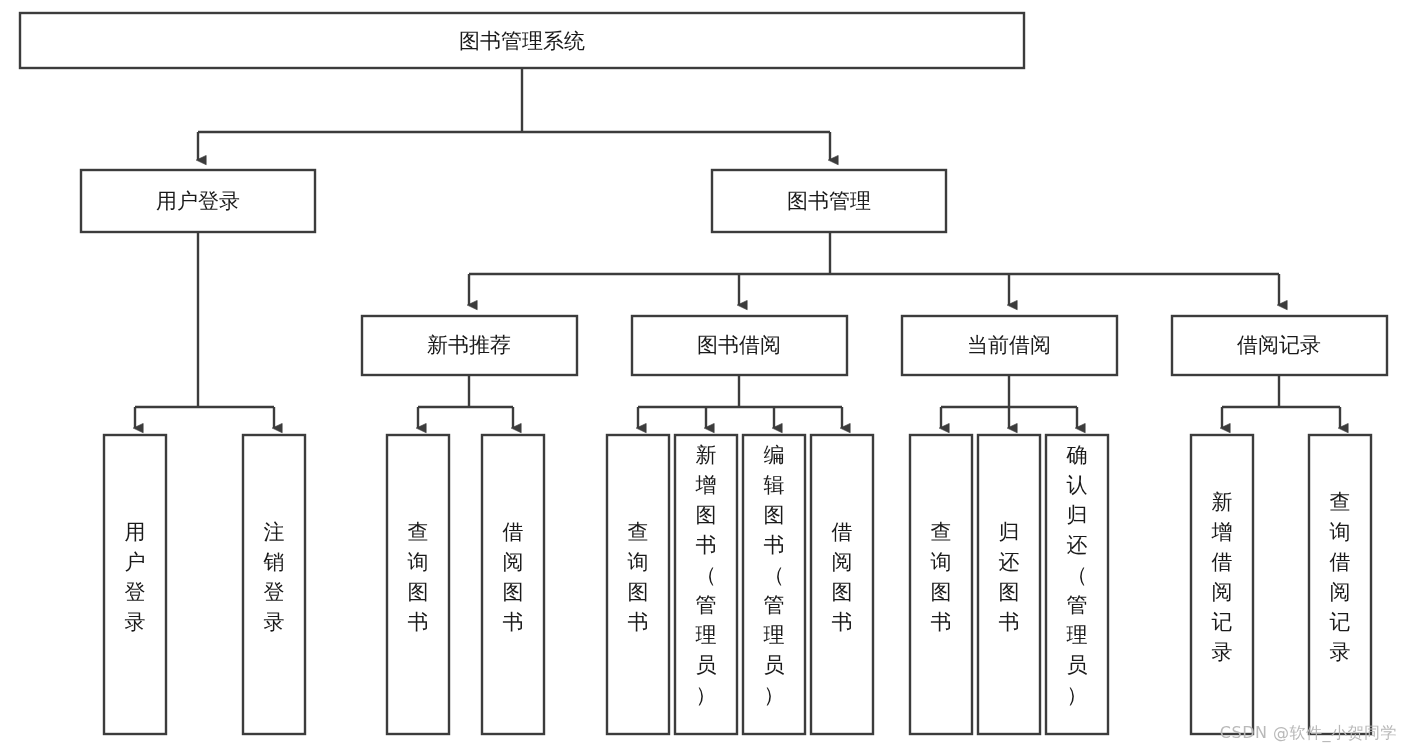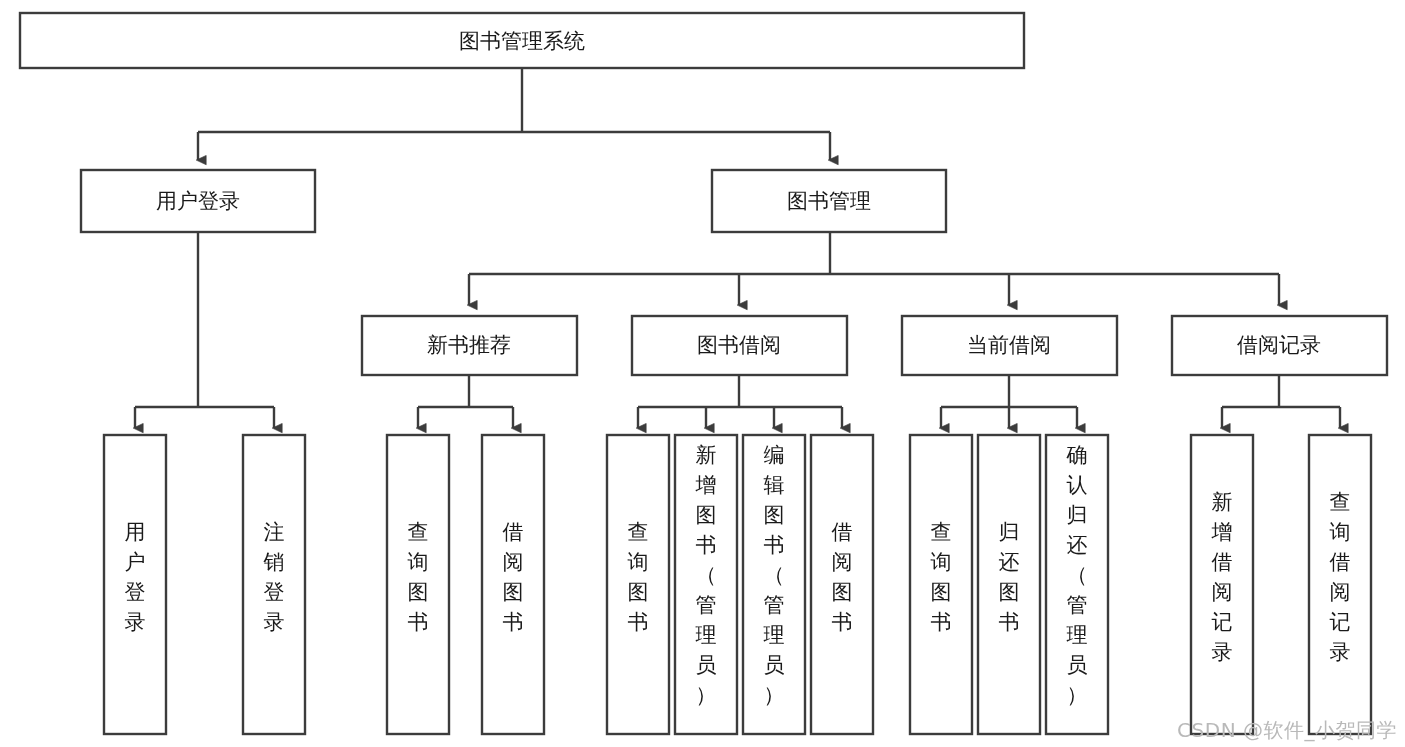--- a/index.html
+++ b/index.html
@@ -22,21 +22,21 @@
   .leaf-label{
     fill:#1a1a1a;
     font-family:"DejaVu Sans","Liberation Sans",sans-serif;
     font-size:21px;
     text-anchor:middle;
   }
   .watermark{
     position:absolute;
     right:8px;bottom:3px;
     font-family:"DejaVu Sans","Liberation Sans",sans-serif;
-    font-size:20px;
+    font-size:16px;
     color:#b9b9b9;
     white-space:nowrap;
     letter-spacing:0.5px;
   }
 </style>
 </head>
 <body>
 
 <div id="diagram-root">
 

